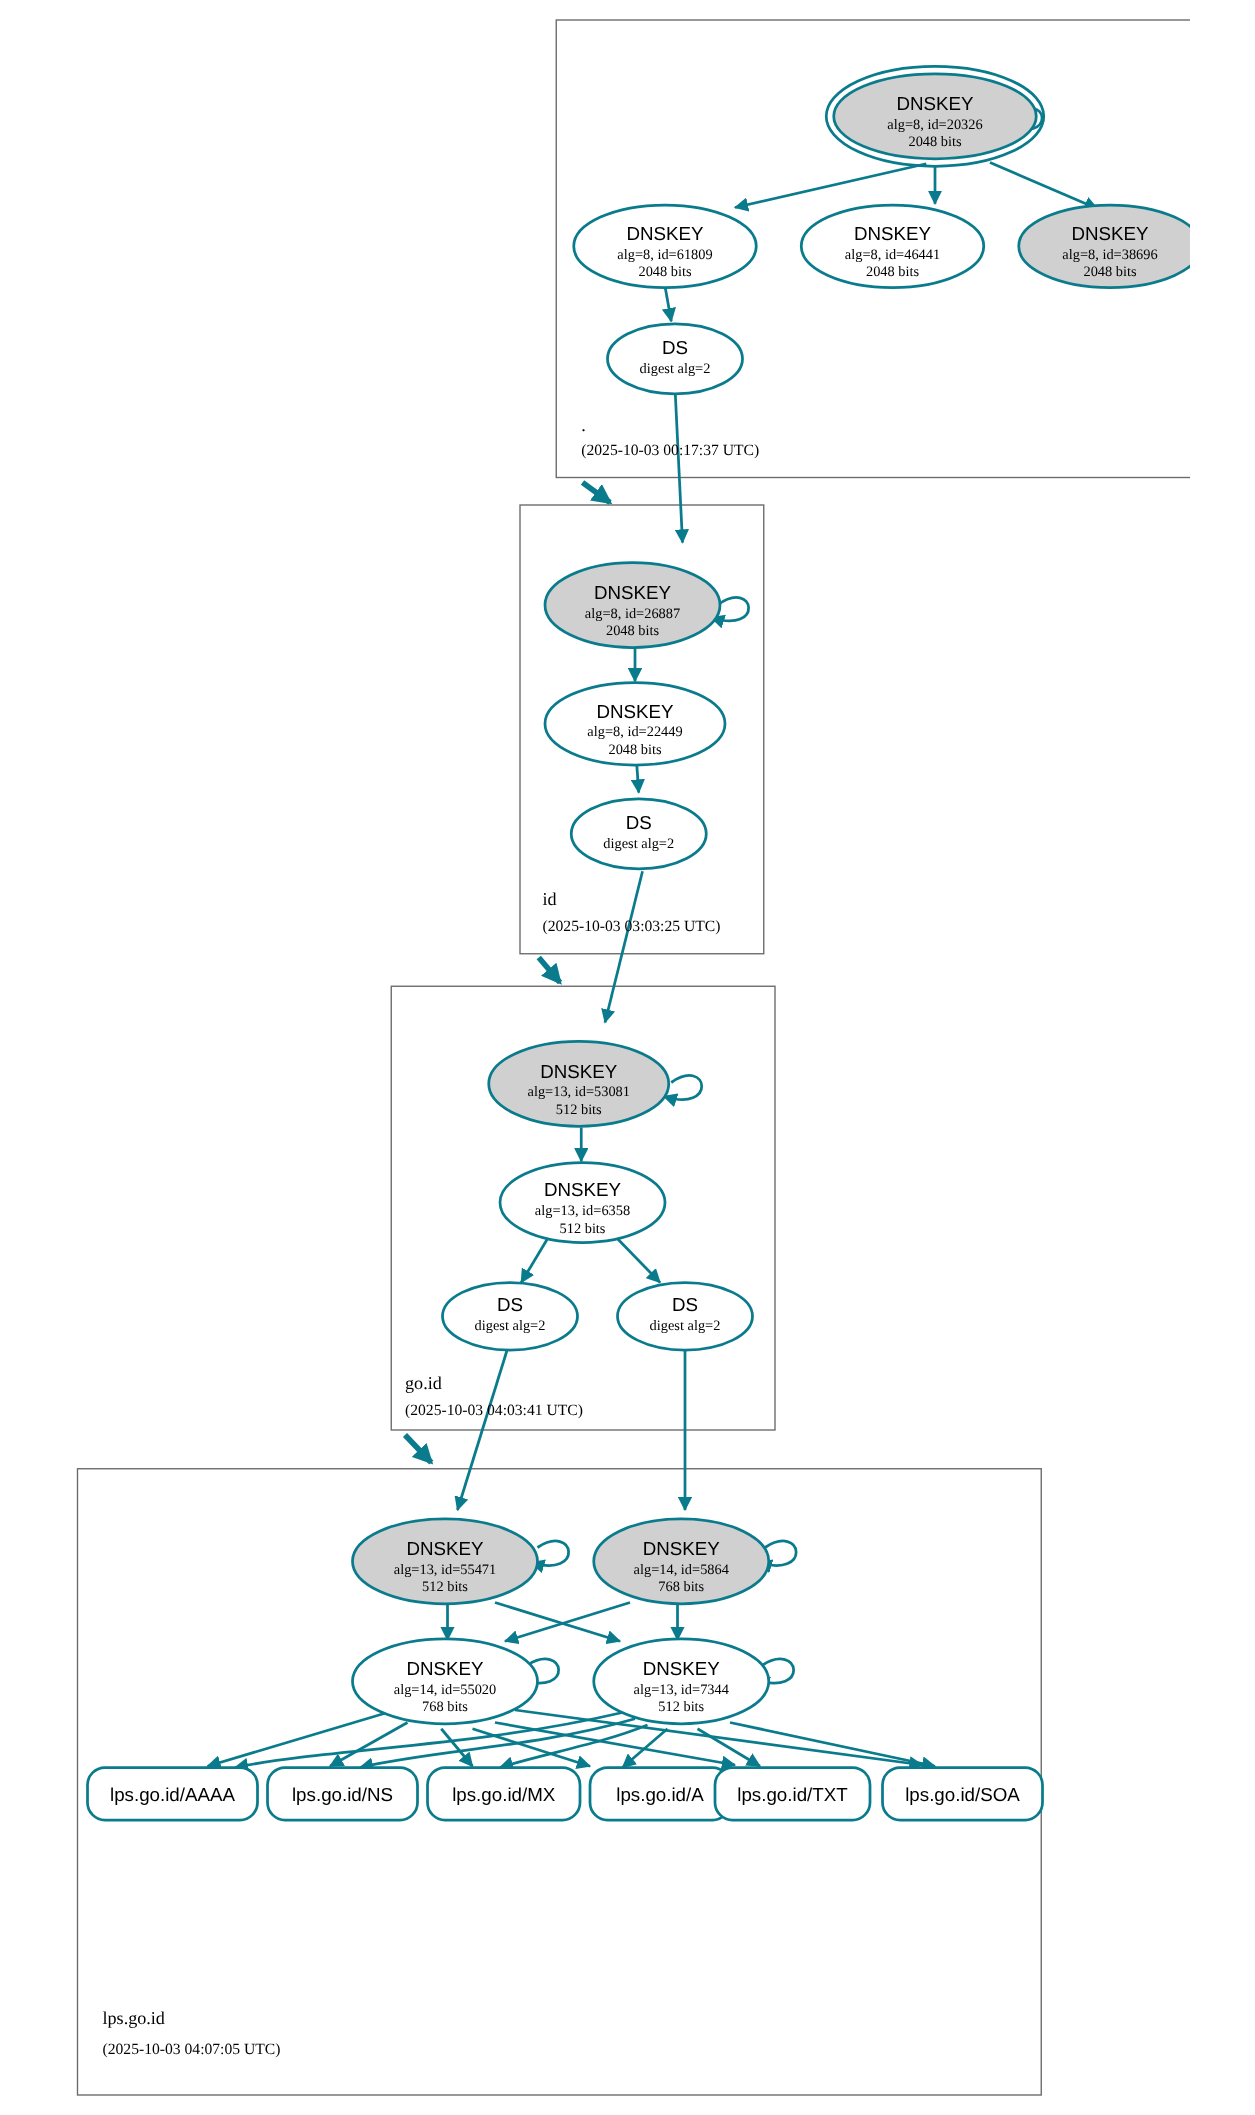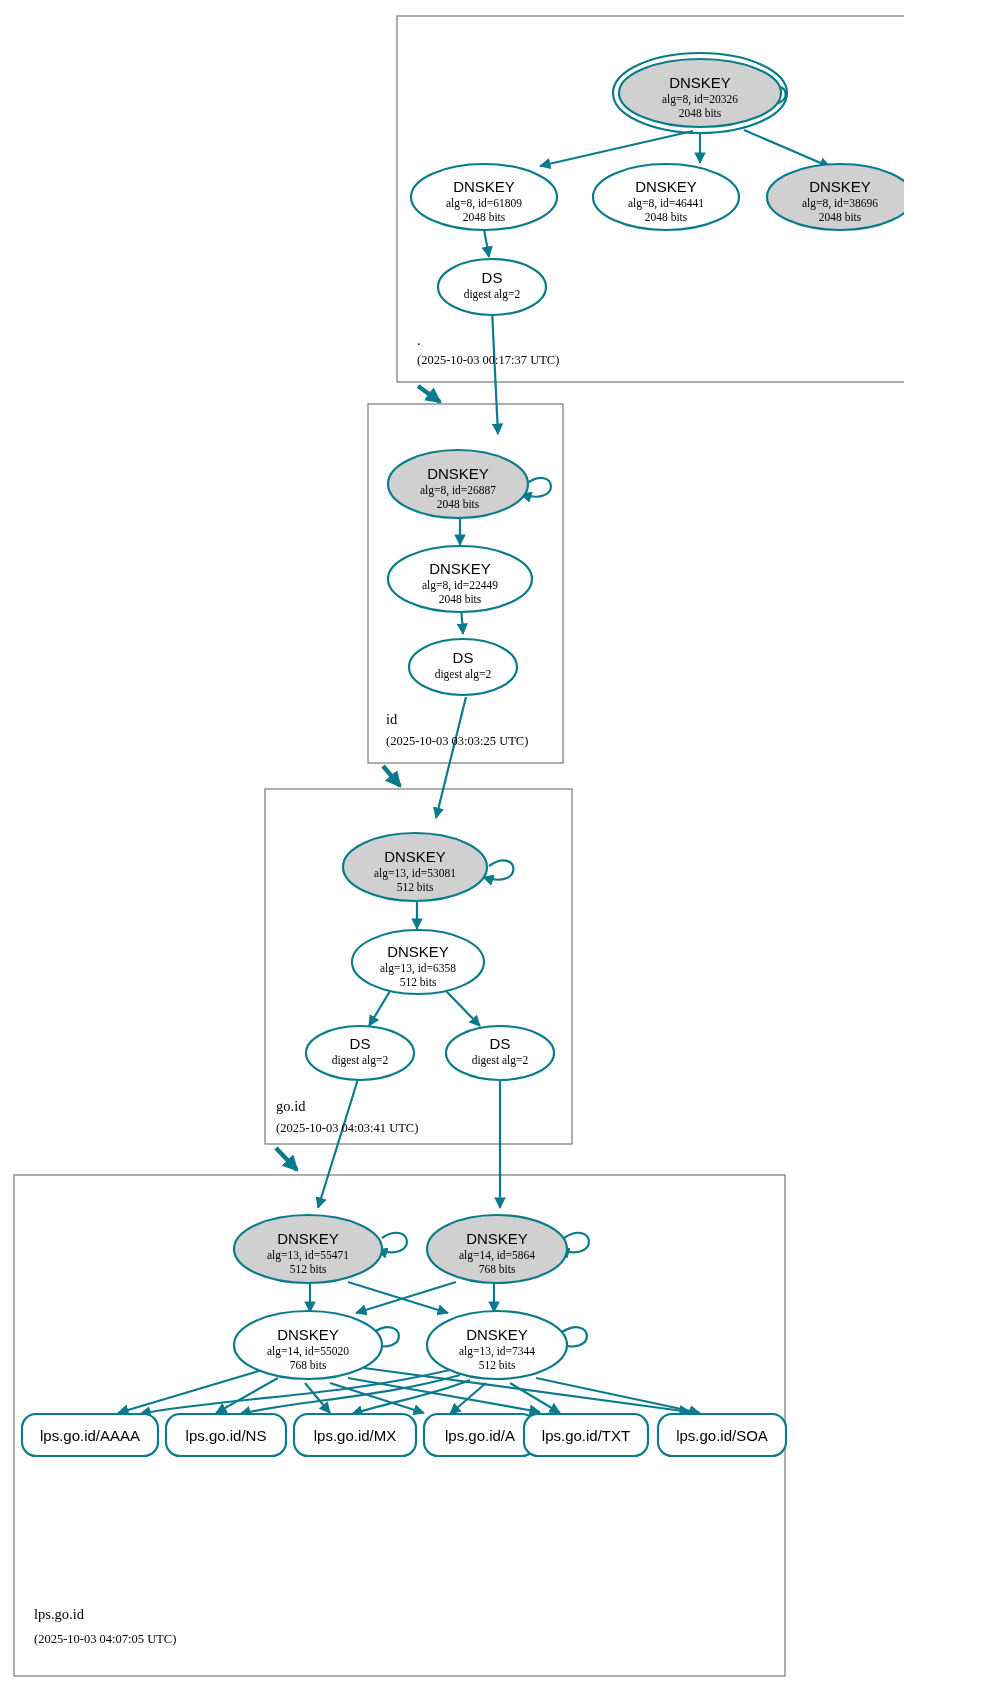--- a/index.html
+++ b/index.html
@@ -1,17 +1,17 @@
 <!DOCTYPE html>
 <html><head>
 <meta charset="utf-8">
 <style>
   html,body{margin:0;padding:0;background:#ffffff;}
   body{width:1004px;height:1692px;font-family:"Liberation Serif",serif;}
-  #stage{position:relative;width:904px;height:1692px;overflow:hidden;}
+  #stage{position:relative;width:904px;height:1692px;overflow:hidden;padding-left:48px;}
   svg#diagram{display:block;width:1004px;height:1692px;}
   .zone-box{fill:#ffffff;stroke:#6b6b6b;stroke-width:1.1;}
   .node-ell{fill:#ffffff;stroke:#0a7b8c;stroke-width:2.2;}
   .node-ell.shaded{fill:#d0d0d0;}
   .node-ell.outer{fill:none;stroke:#0a7b8c;stroke-width:2.2;}
   .rrset-box{fill:#ffffff;stroke:#0a7b8c;stroke-width:2.2;}
   .edge{fill:none;stroke:#0a7b8c;stroke-width:2.2;}
   .edge-thick{fill:none;stroke:#0a7b8c;stroke-width:4.5;}
   .t-title{font-family:"Liberation Sans",sans-serif;font-size:15px;fill:#000;text-anchor:middle;}
   .t-sub{font-family:"Liberation Serif",serif;font-size:11.5px;fill:#000;text-anchor:middle;}

